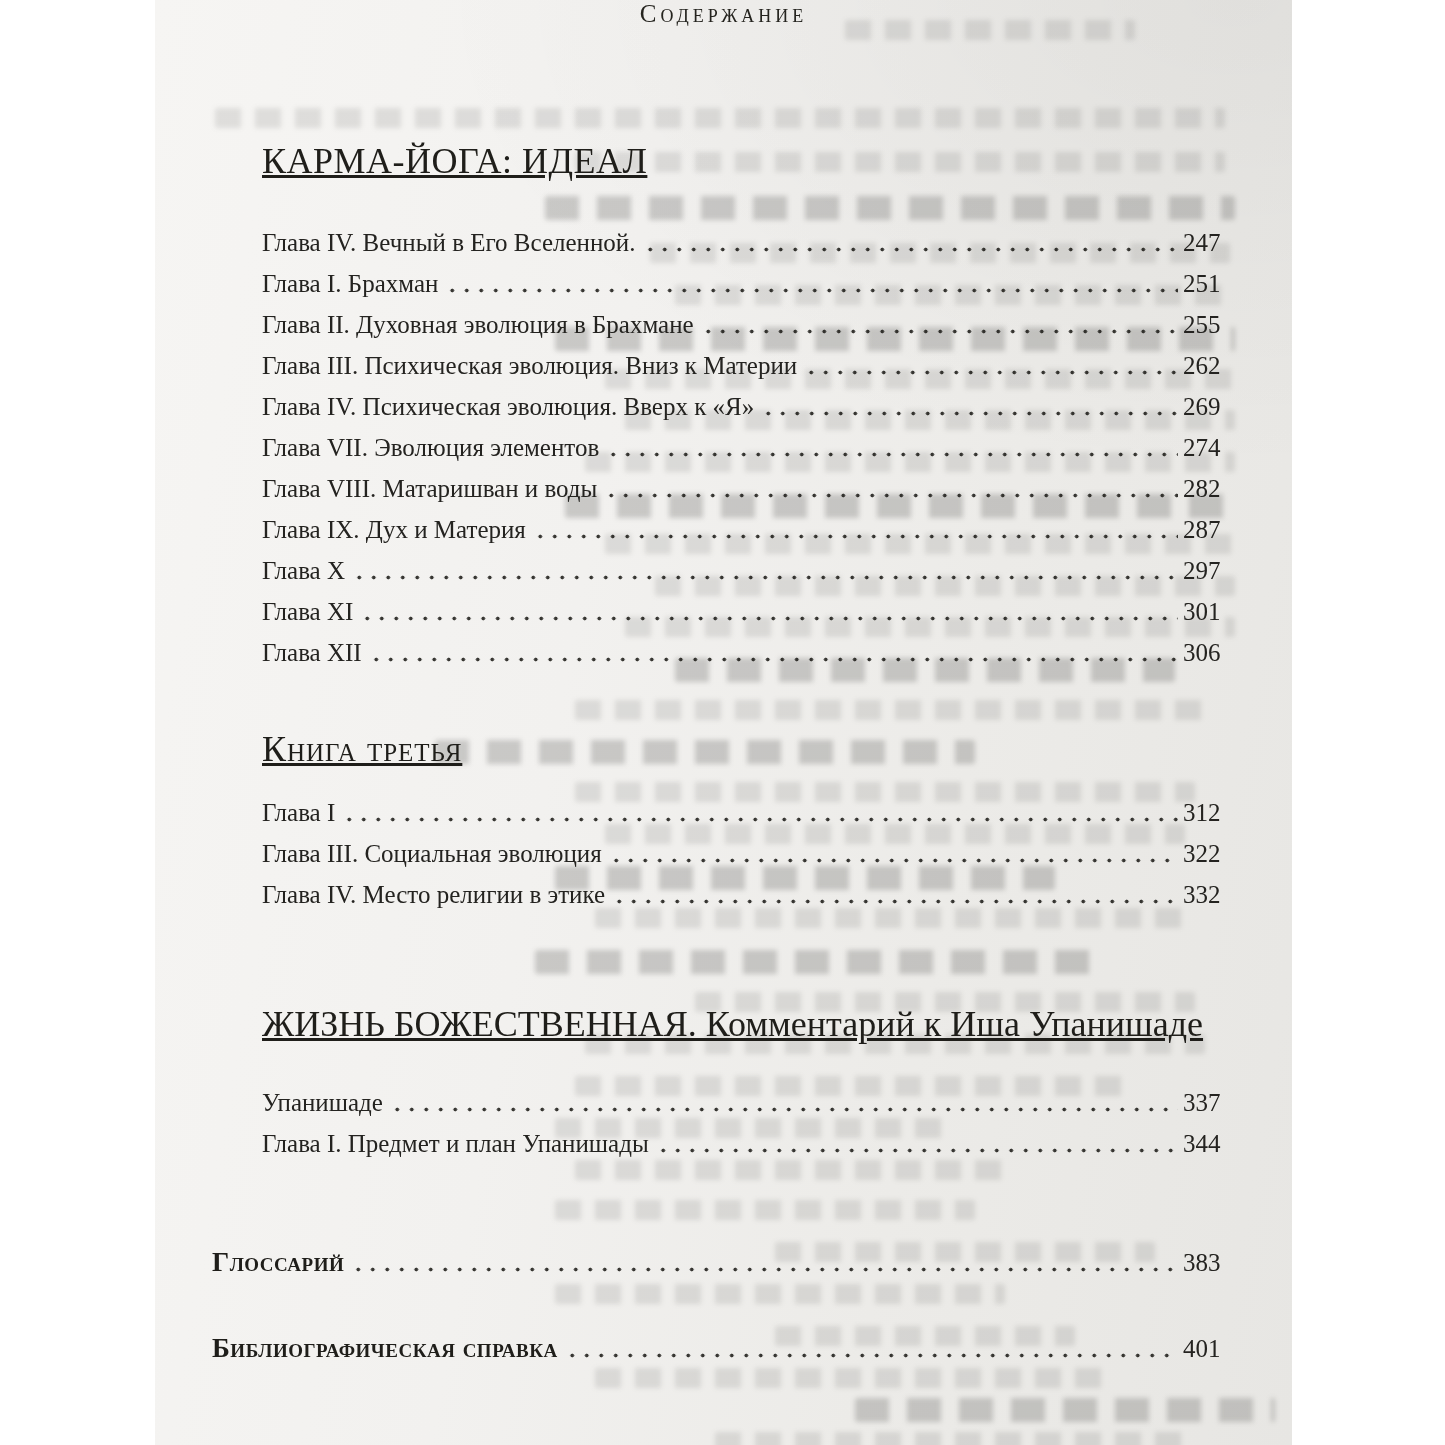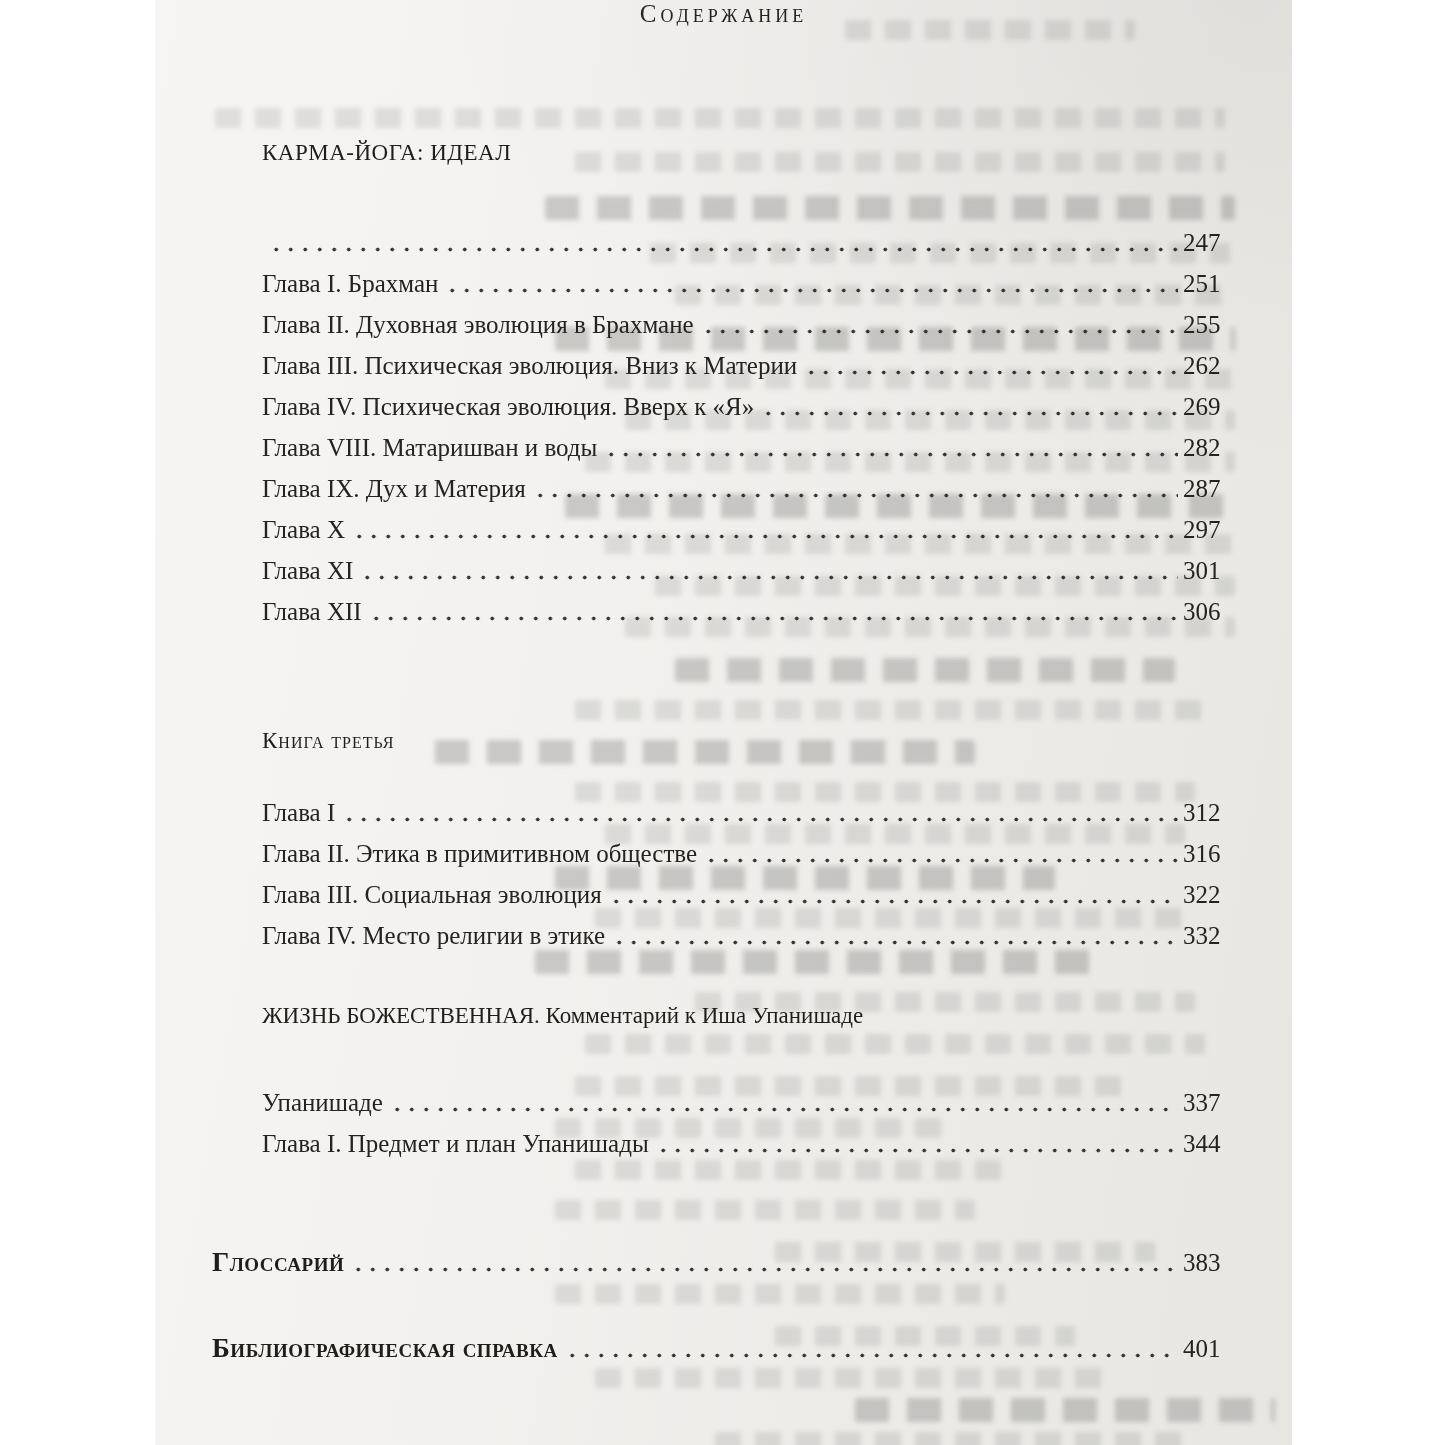--- a/index.html
+++ b/index.html
@@ -54,24 +54,25 @@
     text-align: center;
     font-size: 25px;
     font-variant: small-caps;
     letter-spacing: 4px;
     color: #25241f;
   }
   .section-heading {
     position: absolute;
     left: 107px;
     right: 55px;
-    font-size: 23px;
+    font-size: 36px;
     letter-spacing: 0.5px;
     color: #1f1e1a;
     white-space: nowrap;
+    text-decoration: underline;
   }
   .section-heading.smallcaps {
     font-variant: small-caps;
     letter-spacing: 1px;
   }
   .toc-list {
     position: absolute;
     left: 107px;
     right: 55px;
   }
@@ -159,20 +160,21 @@
       <div class="ghost" style="top:1368px; left:440px; width:520px;"></div>
       <div class="ghost bold" style="top:1398px; left:700px; width:420px;"></div>
       <div class="ghost" style="top:1432px; left:560px; width:480px;"></div>
     </div>
 
     <div class="page-header">Содержание</div>
 
     <div class="section-heading" style="top:140px;">КАРМА-ЙОГА: ИДЕАЛ</div>
     <div class="toc-list" style="top:222px;">
       <div class="toc-row">
+        <span class="toc-label">Глава IV. Вечный в Его Вселенной.</span>
         <span class="leader"></span>
         <span class="toc-page">247</span>
       </div>
       <div class="toc-row">
         <span class="toc-label">Глава I. Брахман</span>
         <span class="leader"></span>
         <span class="toc-page">251</span>
       </div>
       <div class="toc-row">
         <span class="toc-label">Глава II. Духовная эволюция в Брахмане</span>
@@ -181,20 +183,25 @@
       </div>
       <div class="toc-row">
         <span class="toc-label">Глава III. Психическая эволюция. Вниз к Материи</span>
         <span class="leader"></span>
         <span class="toc-page">262</span>
       </div>
       <div class="toc-row">
         <span class="toc-label">Глава IV. Психическая эволюция. Вверх к «Я»</span>
         <span class="leader"></span>
         <span class="toc-page">269</span>
+      </div>
+      <div class="toc-row">
+        <span class="toc-label">Глава VII. Эволюция элементов</span>
+        <span class="leader"></span>
+        <span class="toc-page">274</span>
       </div>
       <div class="toc-row">
         <span class="toc-label">Глава VIII. Матаришван и воды</span>
         <span class="leader"></span>
         <span class="toc-page">282</span>
       </div>
       <div class="toc-row">
         <span class="toc-label">Глава IX. Дух и Материя</span>
         <span class="leader"></span>
         <span class="toc-page">287</span>
@@ -215,25 +222,20 @@
         <span class="toc-page">306</span>
       </div>
     </div>
 
     <div class="section-heading smallcaps" style="top:716px;margin-top:12px;">Книга третья</div>
     <div class="toc-list" style="top:756px;margin-top:36px;">
       <div class="toc-row">
         <span class="toc-label">Глава I</span>
         <span class="leader"></span>
         <span class="toc-page">312</span>
-      </div>
-      <div class="toc-row">
-        <span class="toc-label">Глава II. Этика в примитивном обществе</span>
-        <span class="leader"></span>
-        <span class="toc-page">316</span>
       </div>
       <div class="toc-row">
         <span class="toc-label">Глава III. Социальная эволюция</span>
         <span class="leader"></span>
         <span class="toc-page">322</span>
       </div>
       <div class="toc-row">
         <span class="toc-label">Глава IV. Место религии в этике</span>
         <span class="leader"></span>
         <span class="toc-page">332</span>

